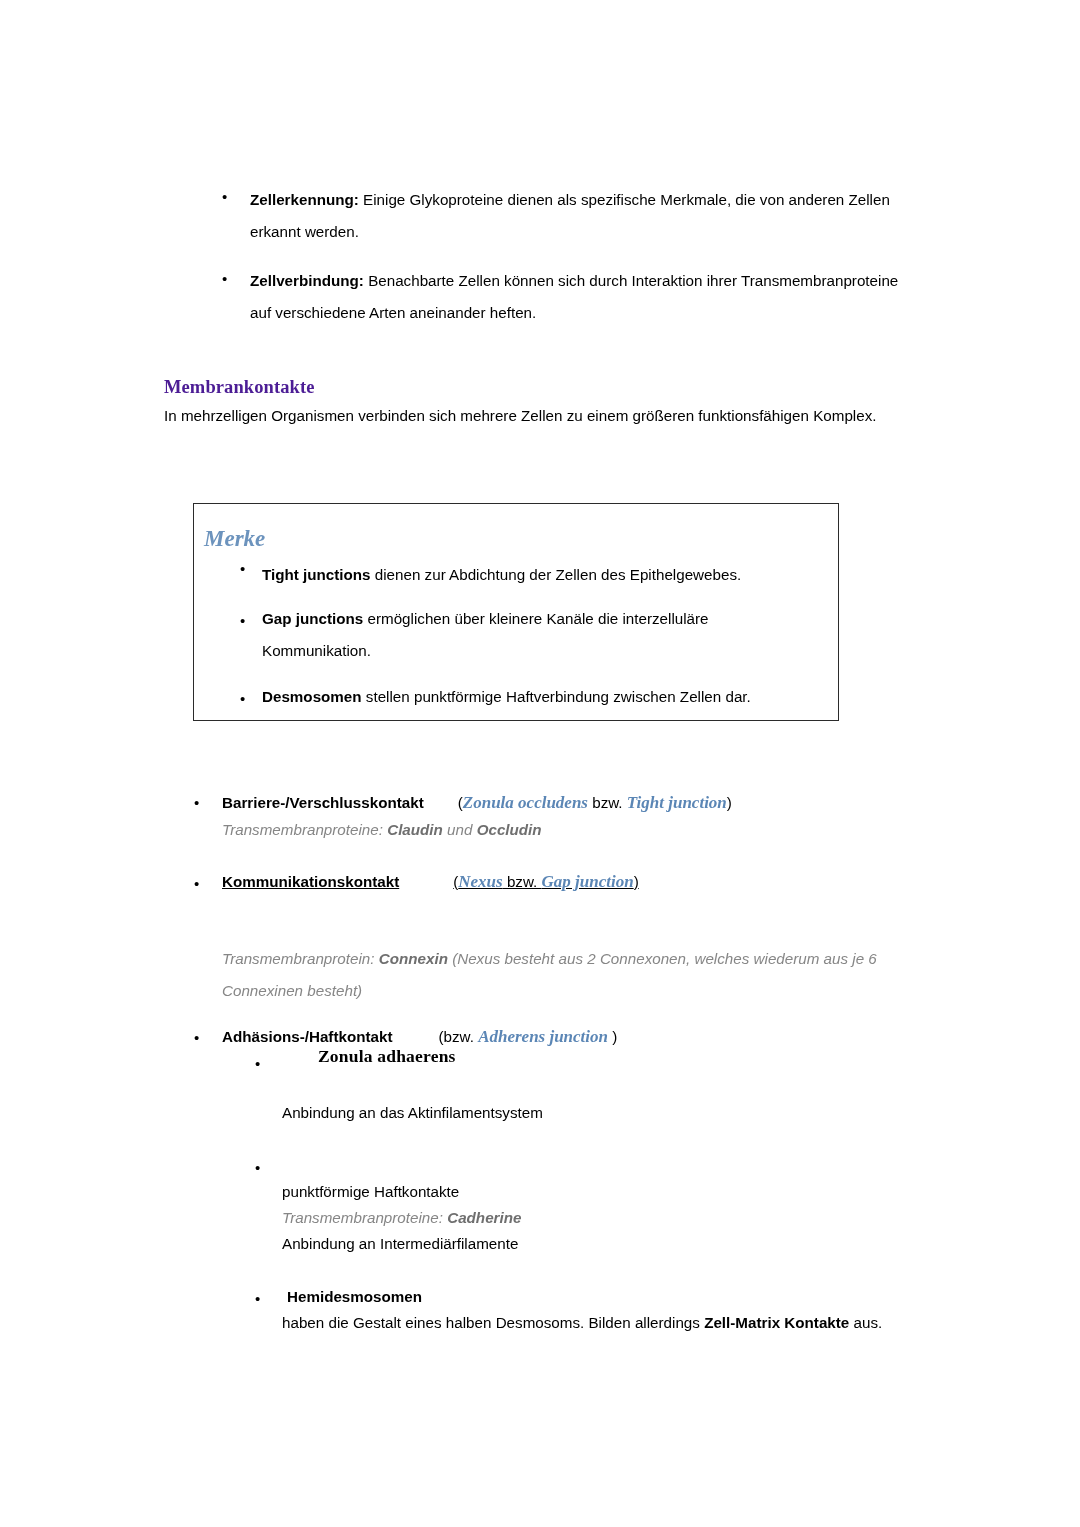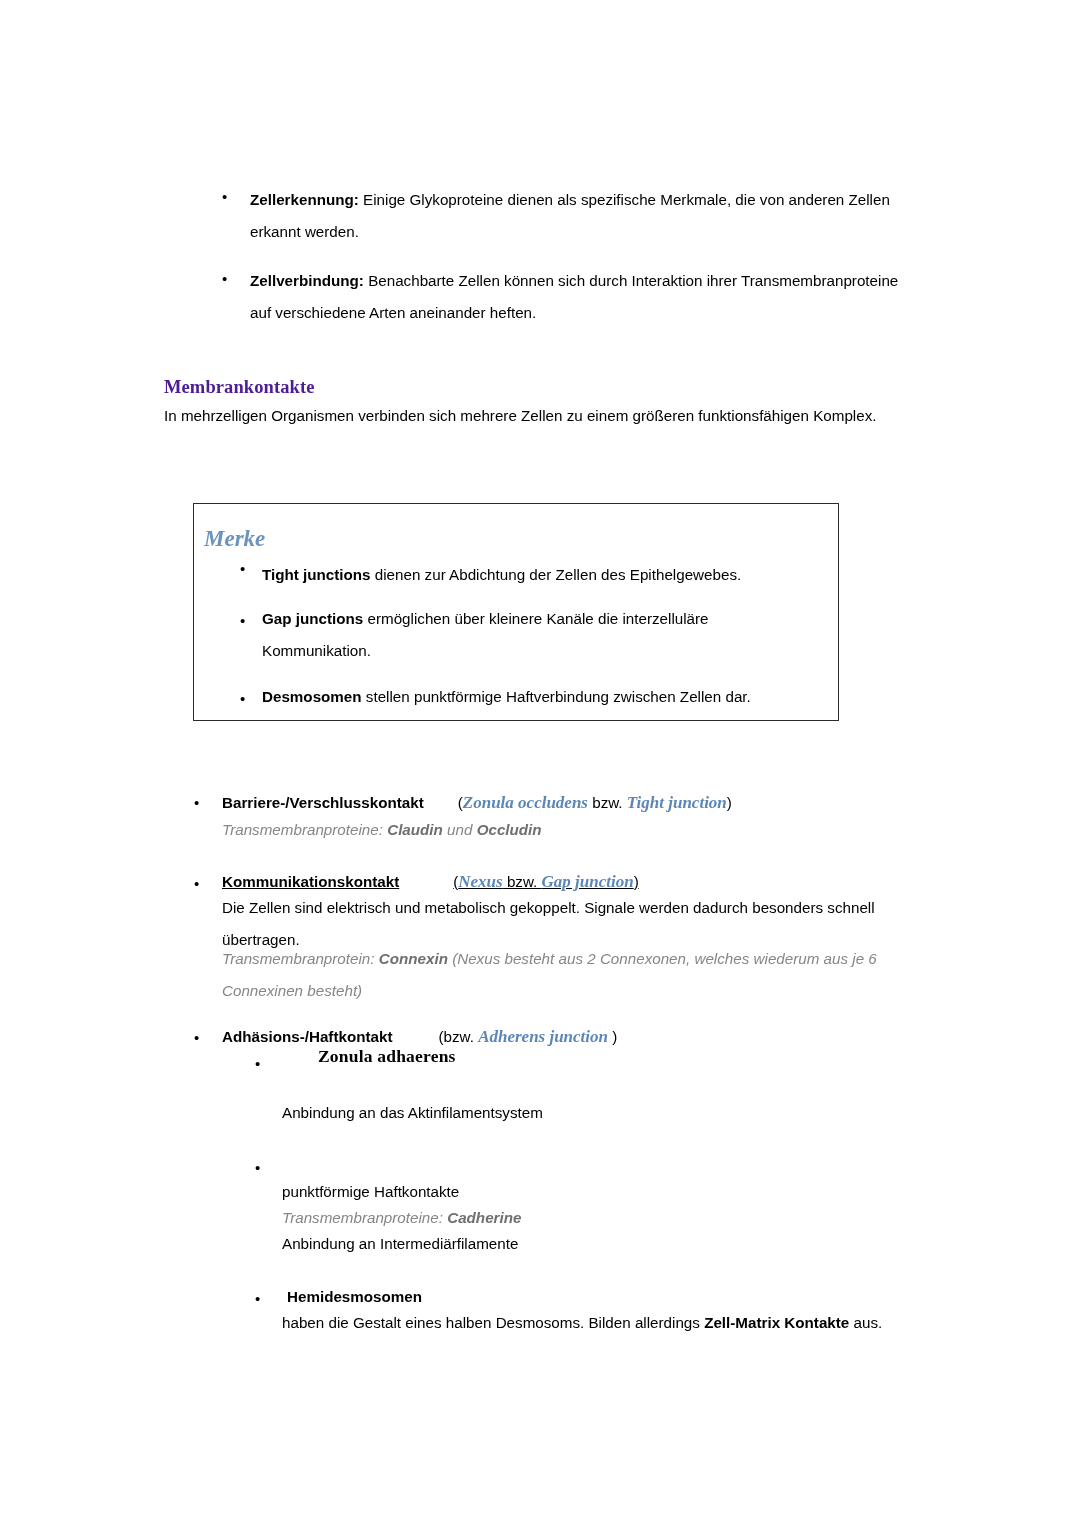--- a/index.html
+++ b/index.html
@@ -116,21 +116,20 @@
     <span class="b">Barriere-/Verschlusskontakt</span><span style="display:inline-block;width:34px;"></span><span>(</span><span class="blue-it">Zonula occludens</span><span> bzw. </span><span class="blue-it">Tight junction</span><span>)</span>
   </div>
   <div class="blk para" style="left:222px; top:814px; width:720px;">
     <span class="gray-it">Transmembranproteine: </span><span class="gray-it-b">Claudin</span><span class="gray-it"> und </span><span class="gray-it-b">Occludin</span>
   </div>
 
   <div class="bullet" style="left:194px; top:876px;">•</div>
   <div class="blk para" style="left:222px; top:866px; width:720px;text-decoration:underline;">
     <span class="b">Kommunikationskontakt</span><span style="display:inline-block;width:54px;"></span><span>(</span><span class="blue-it">Nexus</span><span> bzw. </span><span class="blue-it">Gap junction</span><span>)</span>
   </div>
-  <div class="blk para" style="left:222px; top:892px; width:690px;">Die Zellen sind elektrisch und metabolisch gekoppelt. Signale werden dadurch besonders schnell übertragen.</div>
   <div class="blk para" style="left:222px; top:943px; width:712px;">
     <span class="gray-it">Transmembranprotein: </span><span class="gray-it-b">Connexin</span><span class="gray-it"> (Nexus besteht aus 2 Connexonen, welches wiederum aus je 6 Connexinen besteht)</span>
   </div>
 
   <div class="bullet" style="left:194px; top:1030px;">•</div>
   <div class="blk para" style="left:222px; top:1021px; width:720px;">
     <span class="b">Adhäsions-/Haftkontakt</span><span style="display:inline-block;width:46px;"></span><span>(bzw. </span><span class="blue-it">Adherens junction</span><span> )</span>
   </div>
 
   <div class="bullet" style="left:255px; top:1056px;">•</div>

